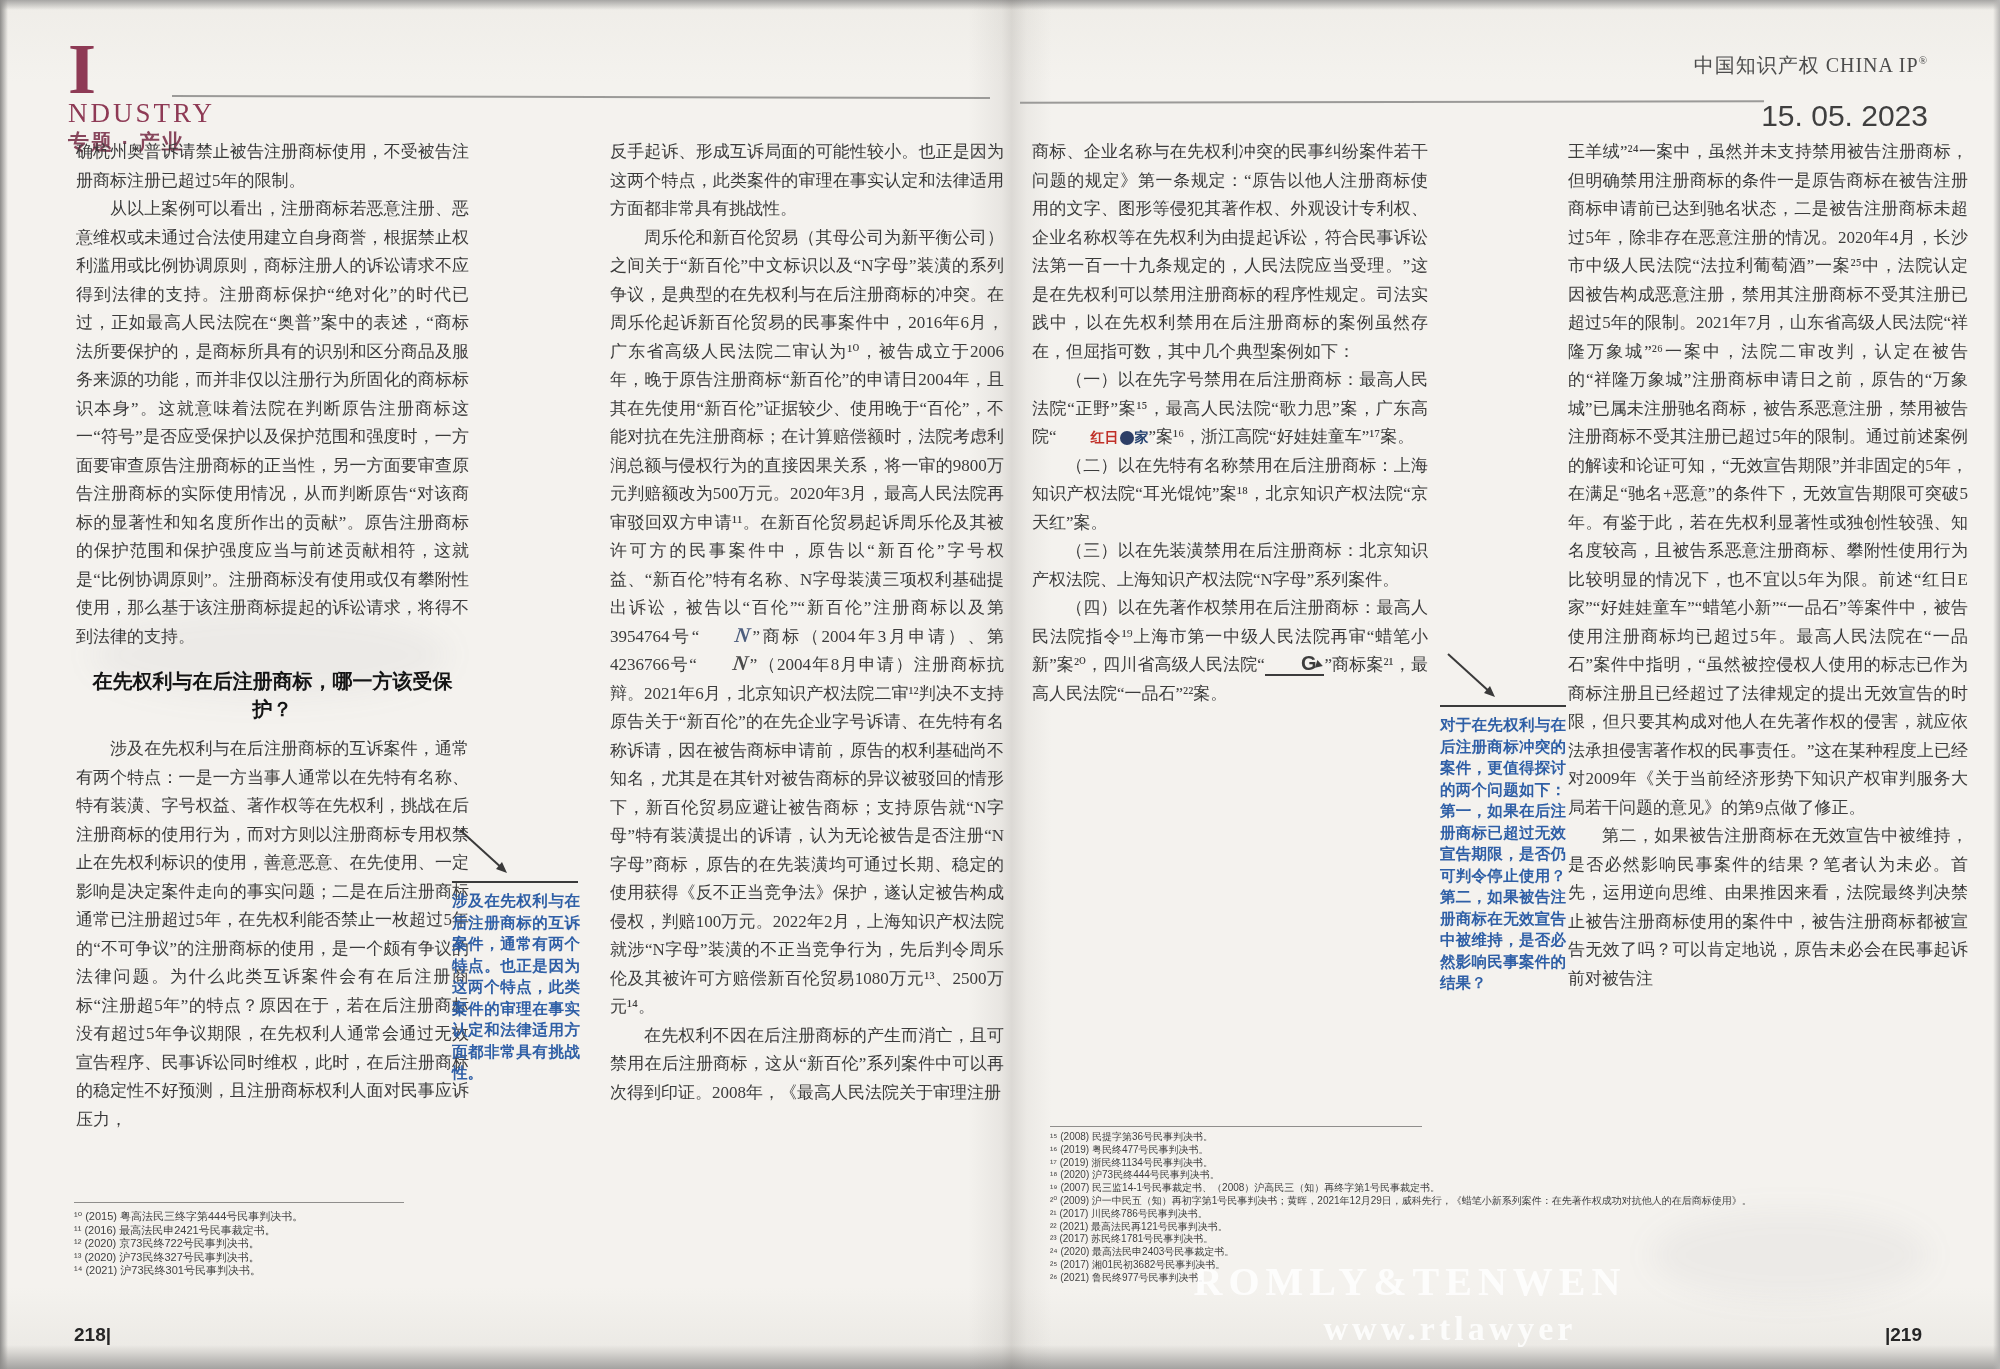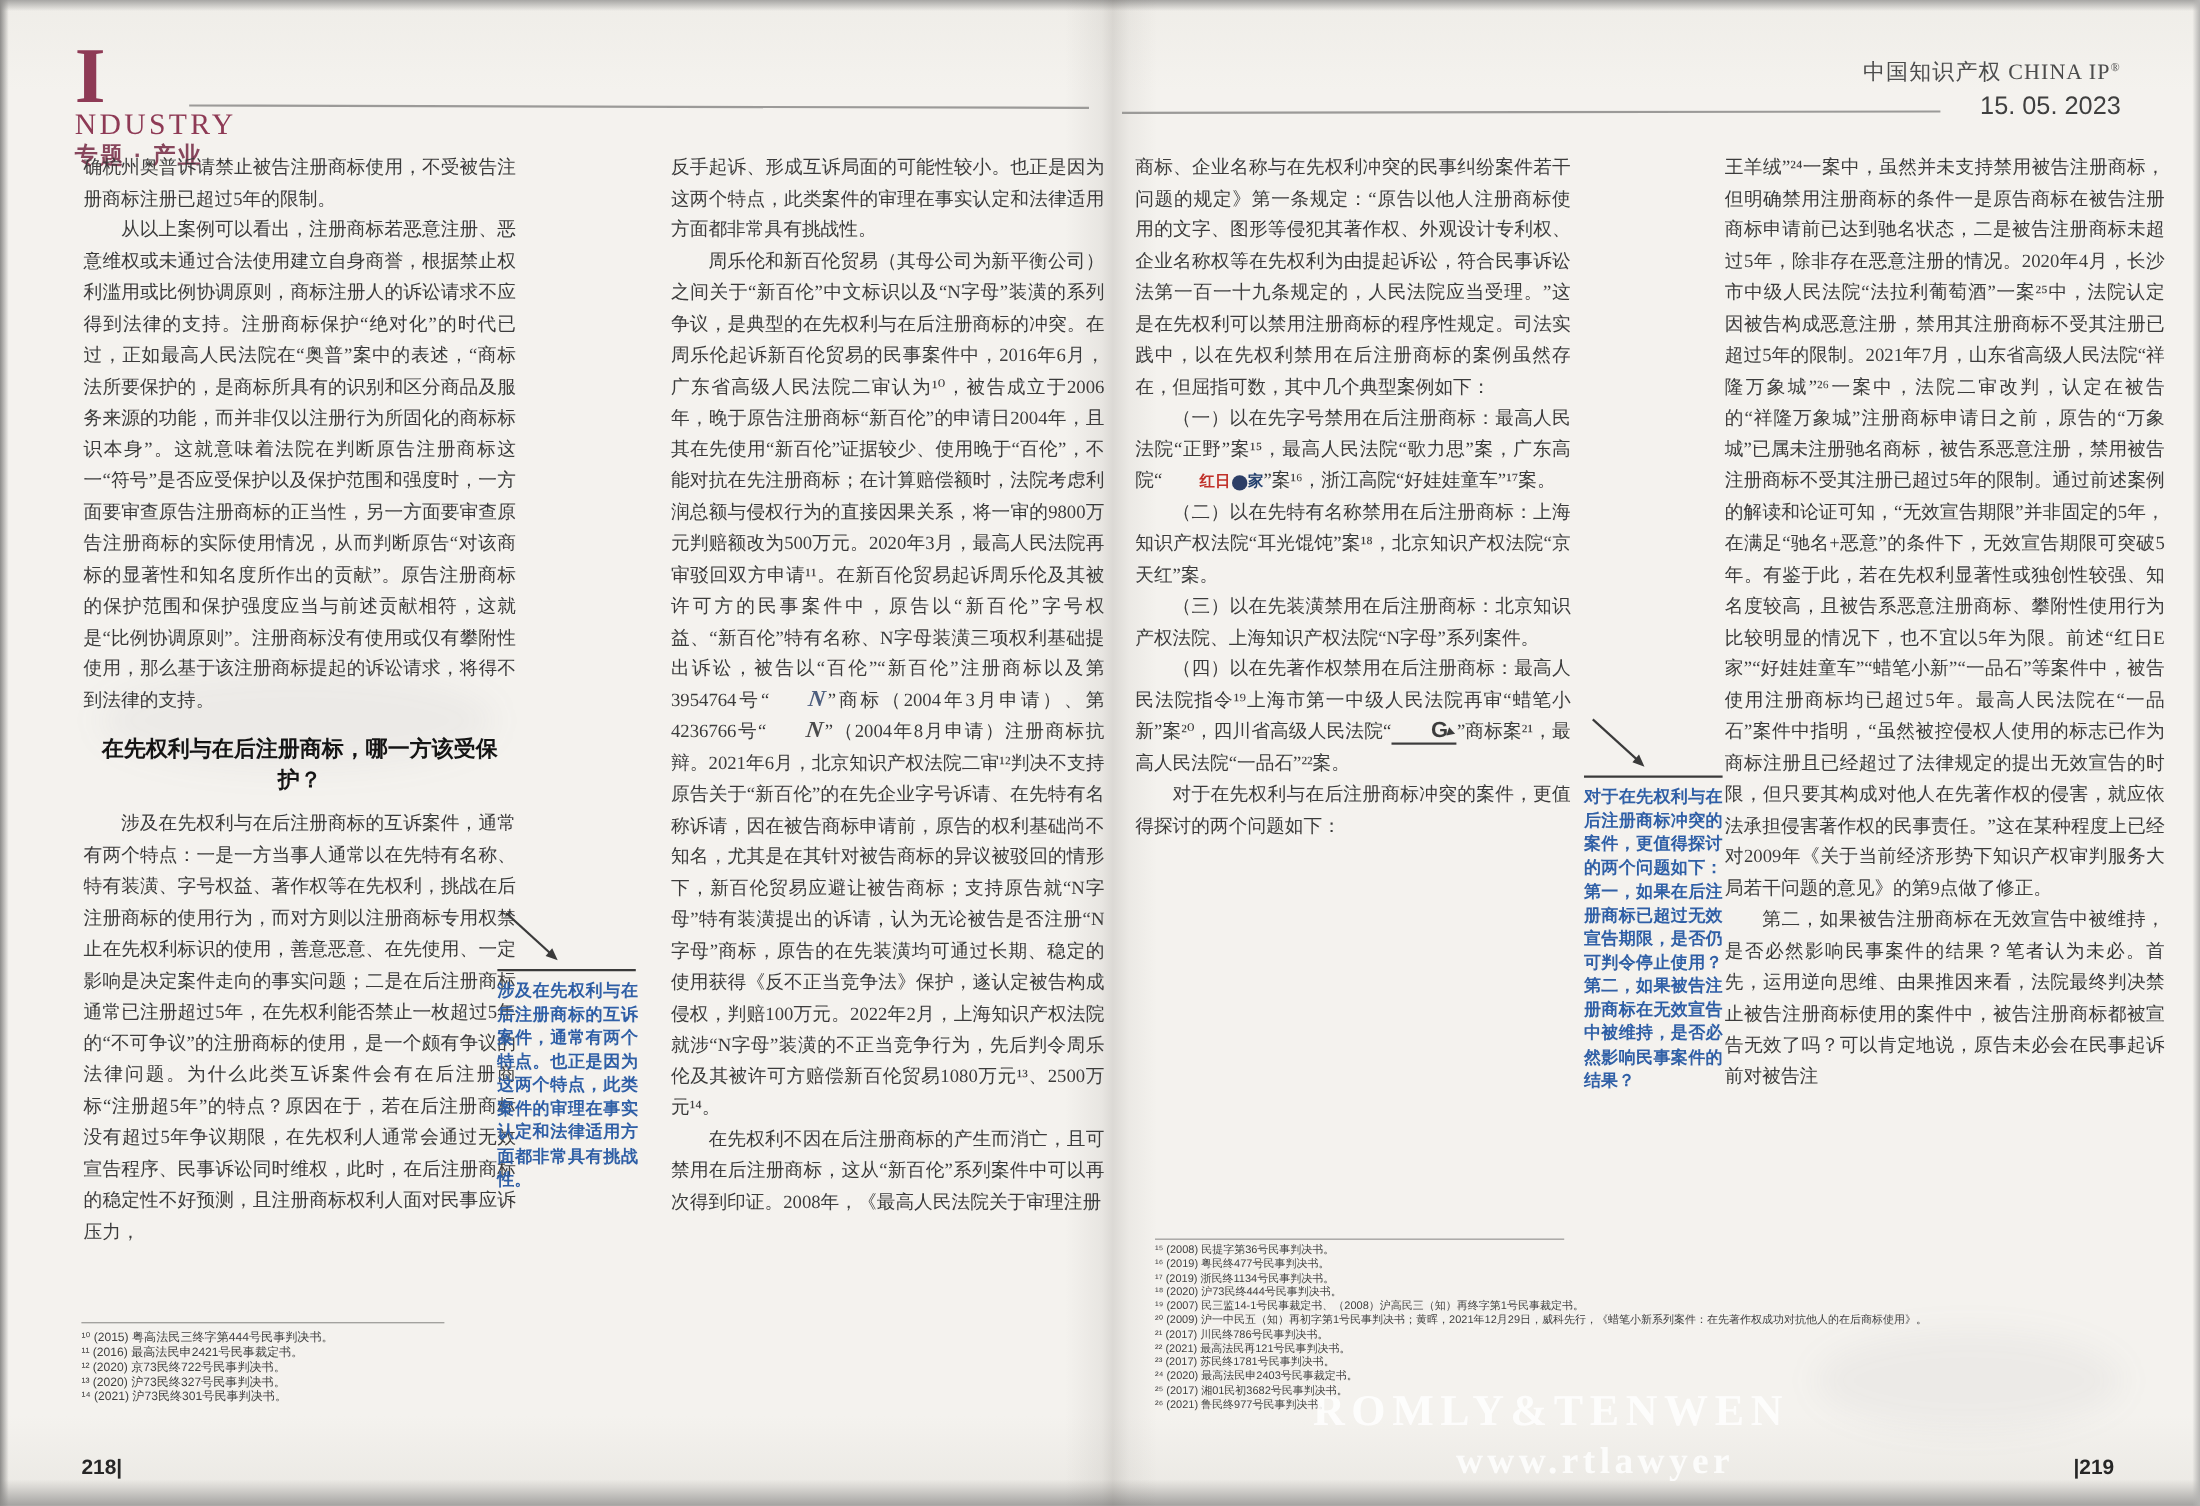--- a/index.html
+++ b/index.html
@@ -19,21 +19,21 @@
   .masthead{position:absolute;left:68px;top:40px;color:#8e3a55;}
   .masthead .big-i{float:left;font-size:72px;line-height:58px;font-weight:700;margin-right:8px;font-family:"Liberation Serif",serif;}
   .masthead .word{font-size:27px;letter-spacing:3px;line-height:30px;font-family:"Liberation Serif",serif;}
   .masthead .sub{font-size:21px;letter-spacing:2px;line-height:28px;color:#87465c;font-family:"Liberation Sans","DejaVu Sans",sans-serif;font-weight:700;}
   .rule{position:absolute;background:#9b9a98;height:2px;}
   .rule-left{left:172px;top:96px;width:818px;transform:rotate(.15deg);}
   .rule-right{left:1020px;top:101px;width:744px;transform:rotate(-.1deg);}
   .issue{position:absolute;right:72px;top:52px;text-align:right;color:#4c4c4c;}
   .issue .pub{font-size:20px;letter-spacing:1px;}
   .issue .pub sup{font-size:11px;}
-  .issue .date{font-size:23px;margin-top:4px;color:#3f3f3f;font-family:"Liberation Sans","DejaVu Sans",sans-serif;}
+  .issue .date{font-size:30px;margin-top:20px;color:#3f3f3f;font-family:"Liberation Sans","DejaVu Sans",sans-serif;}
 
   
   .col{position:absolute;top:138px;color:#3b3b3b;font-size:17px;line-height:28.5px;text-align:justify;}
   .col .para{margin:0;}
   .col .para.indent{text-indent:2em;}
   .col1{left:76px;width:393px;}
   .col2{left:610px;width:394px;}
   .col3{left:1032px;width:396px;}
   .col4{left:1568px;width:400px;}
   .col h2{font-family:"Liberation Sans","DejaVu Sans",sans-serif;font-size:20px;color:#141414;
@@ -135,21 +135,20 @@
       </div>
   </section>
 
   <section class="col col3">
     <div>
         <p class="para">商标、企业名称与在先权利冲突的民事纠纷案件若干问题的规定》第一条规定：“原告以他人注册商标使用的文字、图形等侵犯其著作权、外观设计专利权、企业名称权等在先权利为由提起诉讼，符合民事诉讼法第一百一十九条规定的，人民法院应当受理。”这是在先权利可以禁用注册商标的程序性规定。司法实践中，以在先权利禁用在后注册商标的案例虽然存在，但屈指可数，其中几个典型案例如下：</p>
         <p class="para indent">（一）以在先字号禁用在后注册商标：最高人民法院“正野”案¹⁵，最高人民法院“歌力思”案，广东高院“<span class="hongri"><span class="hr-red">红日</span><span class="hr-e">e</span><span class="hr-jia">家</span></span>”案¹⁶，浙江高院“好娃娃童车”¹⁷案。</p>
         <p class="para indent">（二）以在先特有名称禁用在后注册商标：上海知识产权法院“耳光馄饨”案¹⁸，北京知识产权法院“京天红”案。</p>
         <p class="para indent">（三）以在先装潢禁用在后注册商标：北京知识产权法院、上海知识产权法院“N字母”系列案件。</p>
         <p class="para indent">（四）以在先著作权禁用在后注册商标：最高人民法院指令¹⁹上海市第一中级人民法院再审“蜡笔小新”案²⁰，四川省高级人民法院“<span class="g-logo">G<i class="g-arrow"></i></span>”商标案²¹，最高人民法院“一品石”²²案。</p>
-        <p class="para indent">对于在先权利与在后注册商标冲突的案件，更值得探讨的两个问题如下：</p>
       </div>
   </section>
 
   <svg class="arrow-mark arrow-right" width="130" height="62" viewBox="0 0 130 62">
     <line x1="8" y1="4" x2="52" y2="44" stroke="#3a3a3a" stroke-width="2"></line>
     <polygon points="55,47 44,43 50,36" fill="#3a3a3a"></polygon>
     <line x1="0" y1="56" x2="126" y2="56" stroke="#3a3a3a" stroke-width="2"></line>
   </svg>
   <aside class="callout callout-right">对于在先权利与在后注册商标冲突的案件，更值得探讨的两个问题如下：第一，如果在后注册商标已超过无效宣告期限，是否仍可判令停止使用？第二，如果被告注册商标在无效宣告中被维持，是否必然影响民事案件的结果？</aside>
 

